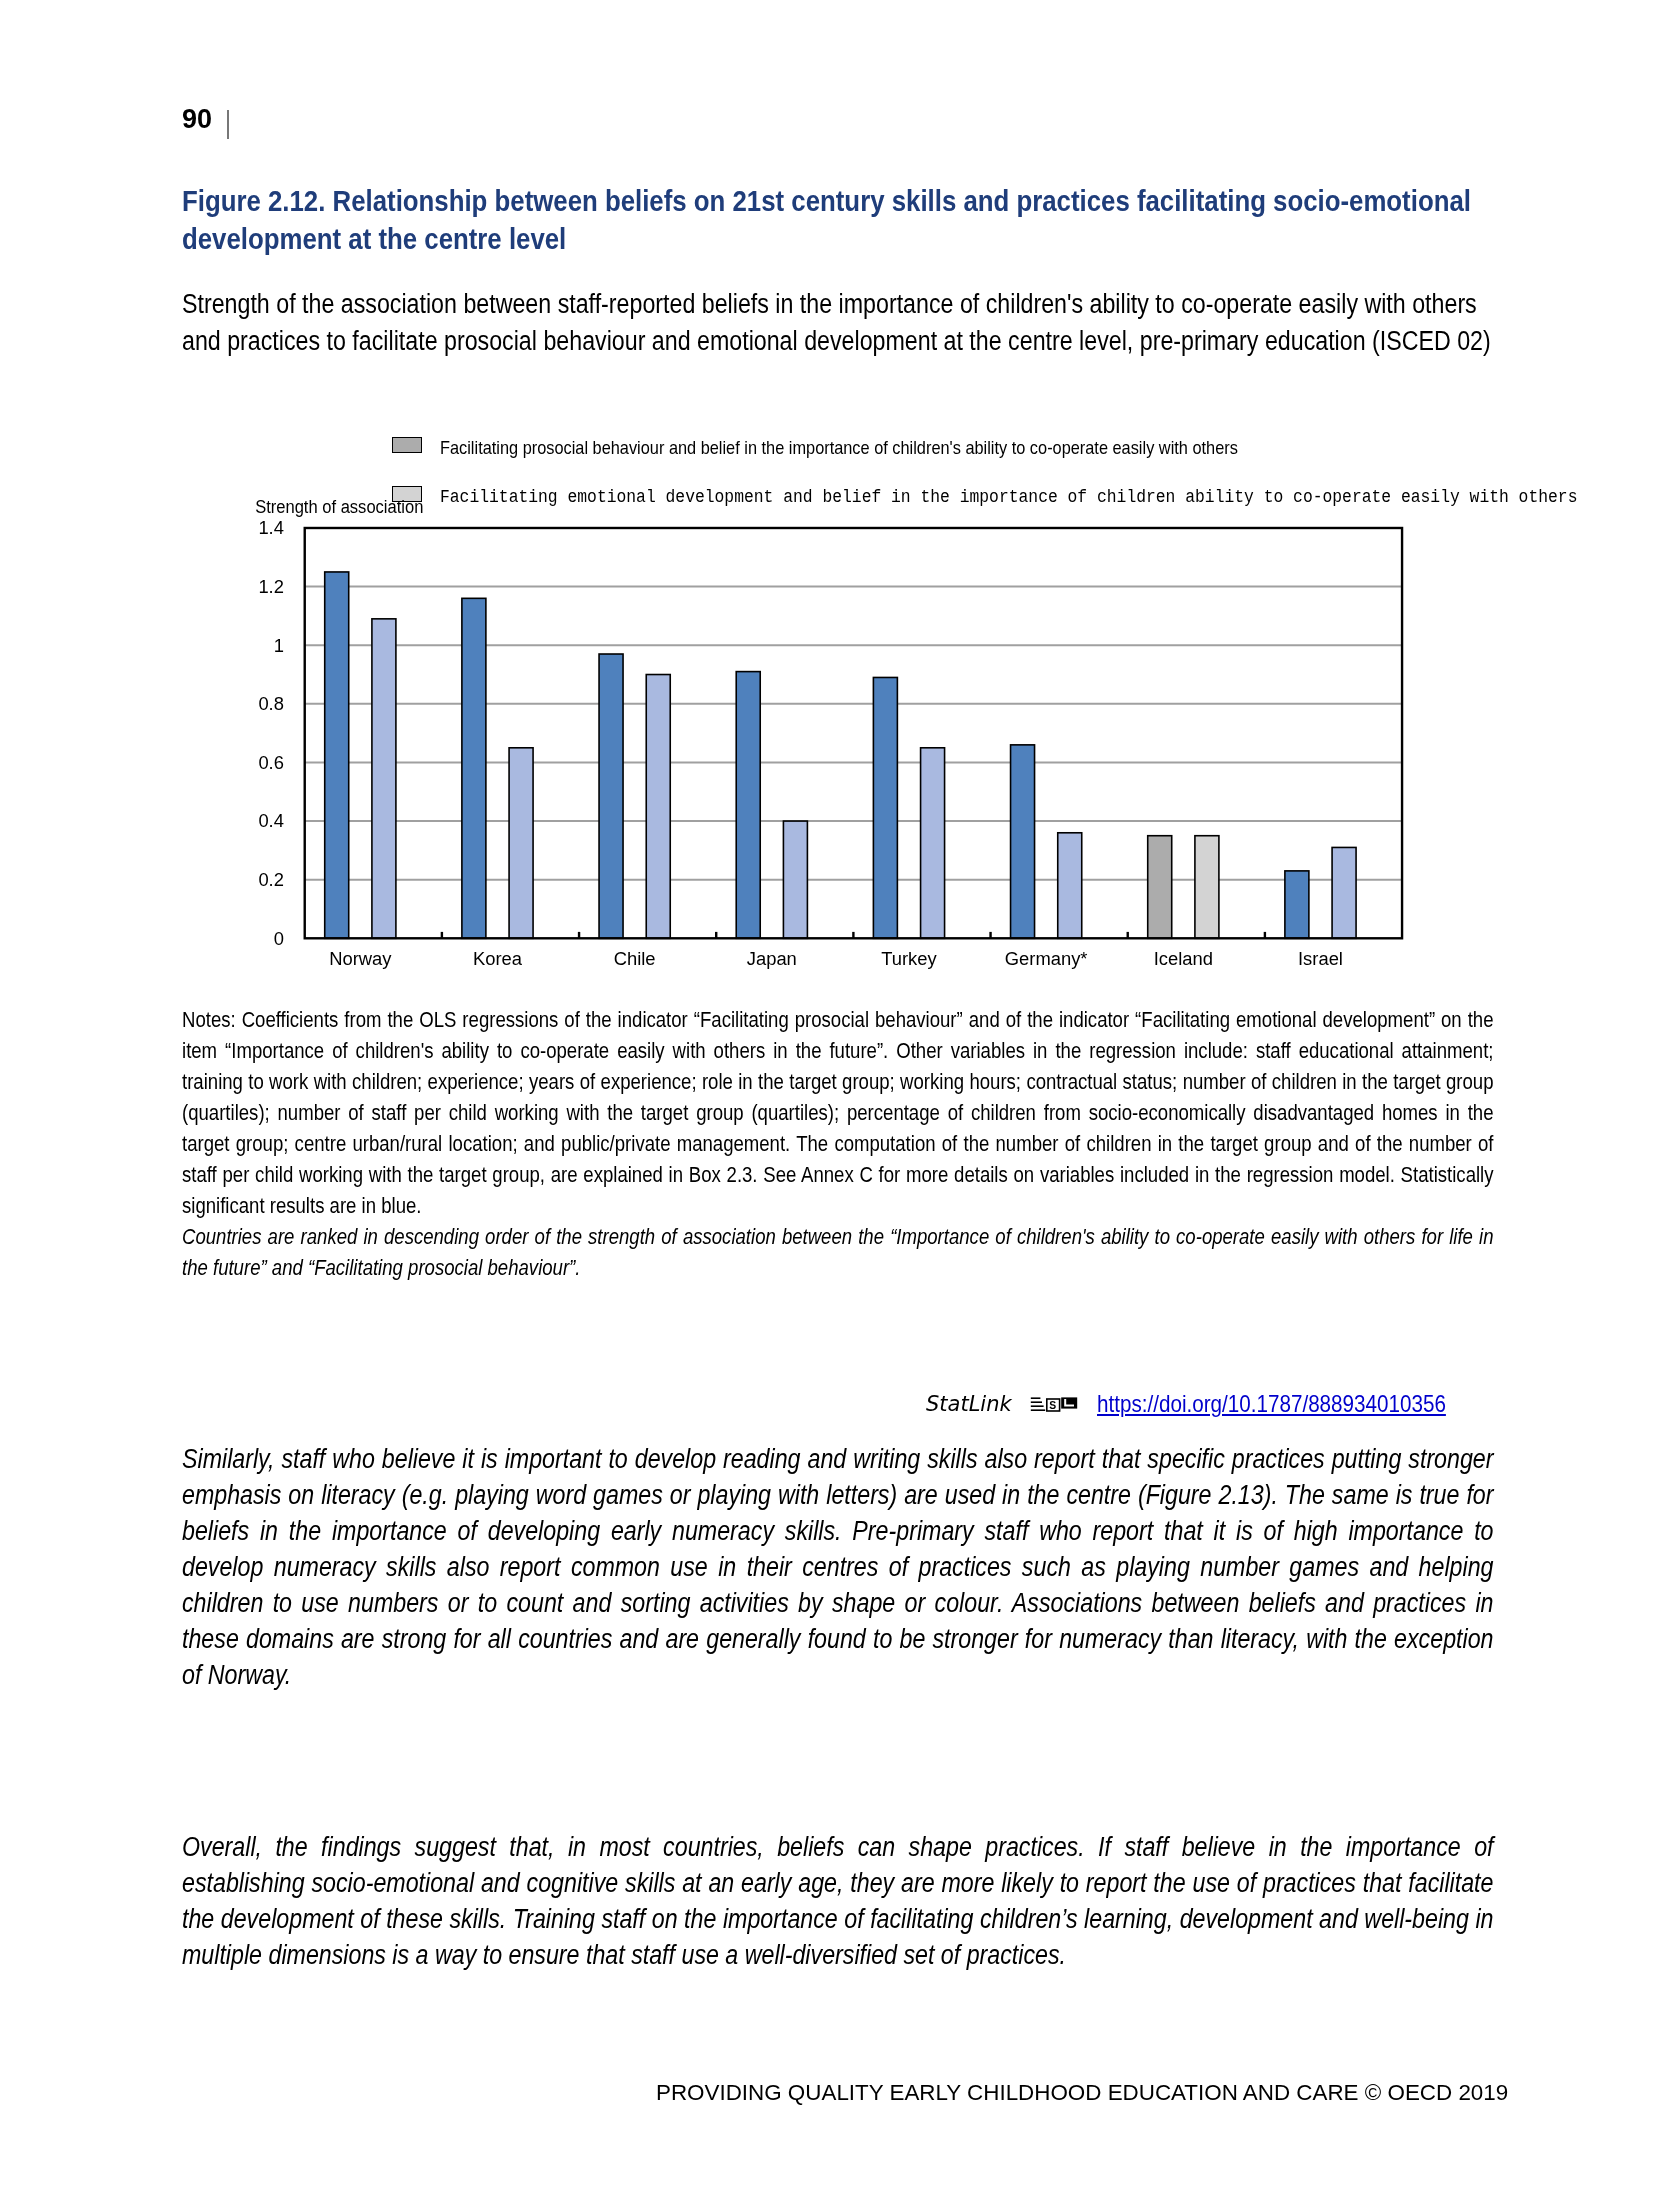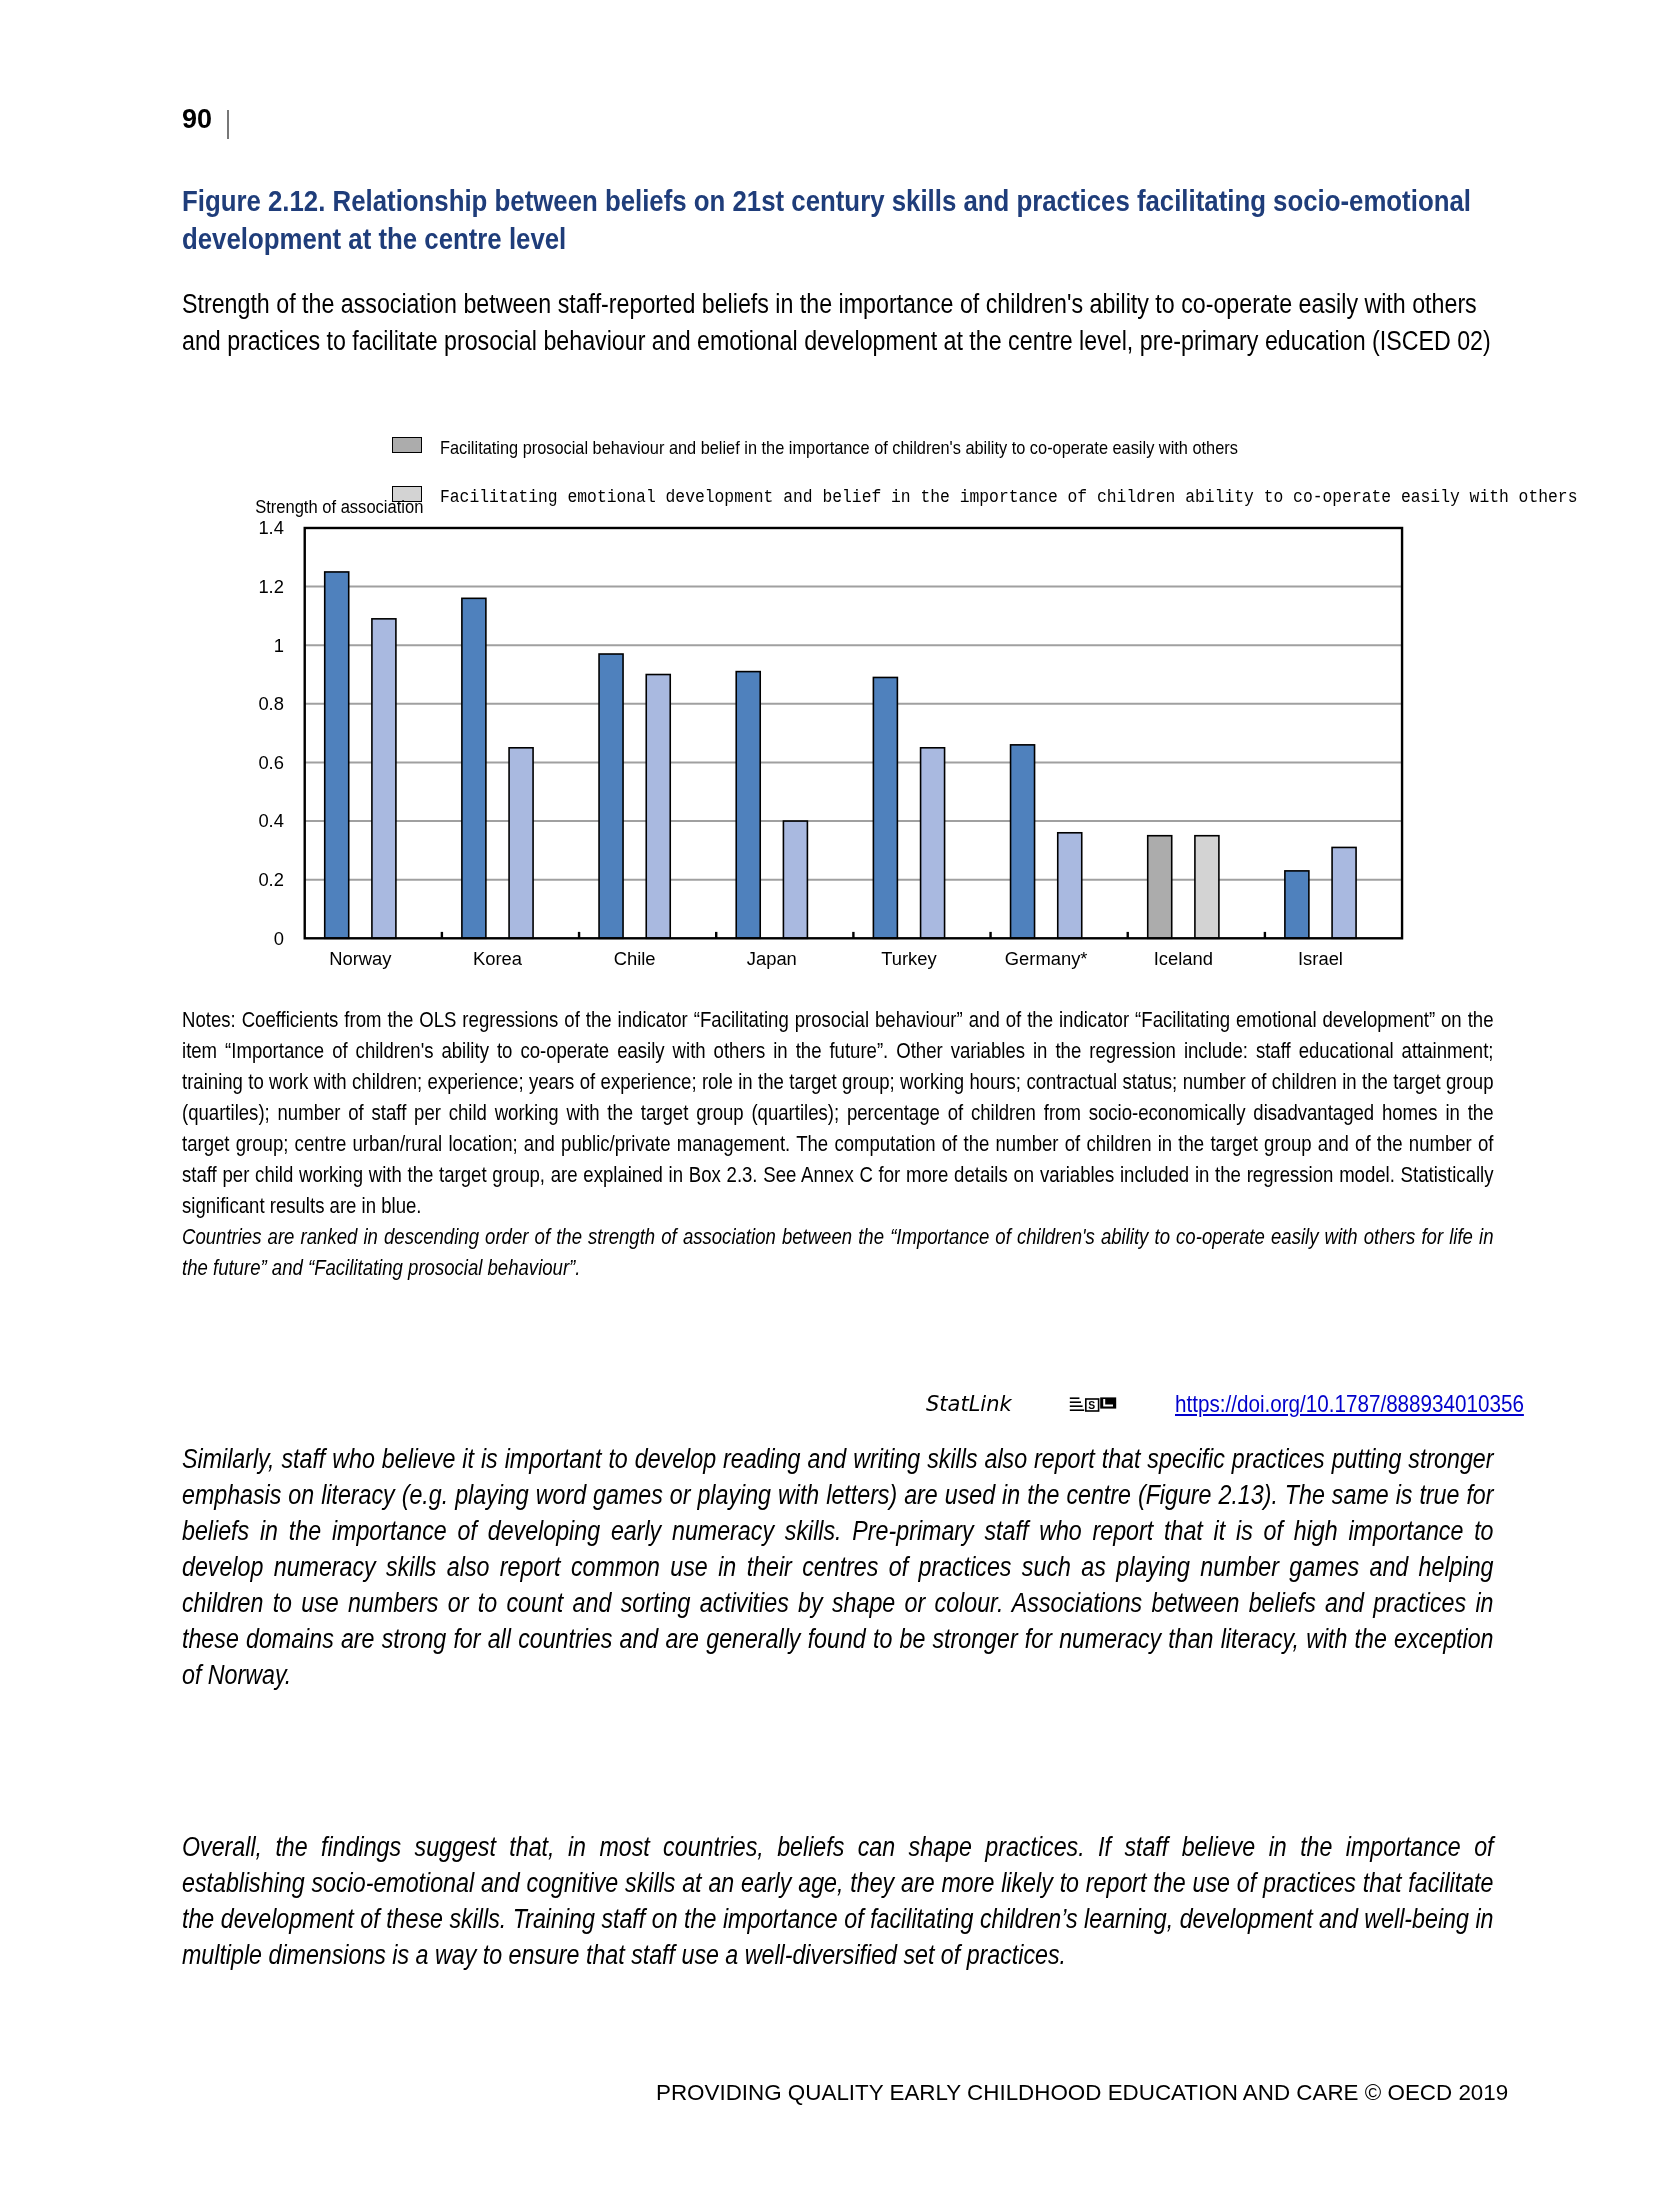--- a/index.html
+++ b/index.html
@@ -13,21 +13,21 @@
     #figure-subtitle { left: 182px; top: 286px; font-size: 27px; line-height: 37px;
                        transform: scaleX(0.86); transform-origin: left top; width: 1536px; }
     .legend-row { position: absolute; left: 378px; height: 19px; display: flex; align-items: flex-start; padding-left: 14px; }
     .legend-swatch { width: 30px; height: 16px; border: 1.6px solid #000; box-sizing: border-box; margin-right: 17.6px; }
     .legend-label { font-size: 19px; transform: scaleX(0.86); transform-origin: left center; white-space: nowrap; }
     #chart-svg { position: absolute; left: 0; top: 0; }
     .notes { position: absolute; left: 182px; width: 1312px; font-size: 21.6px; line-height: 31px;
              text-align: justify; }
     .notes p { margin: 0; }
     .notes .cond { display: inline-block; transform: scaleX(0.86); transform-origin: left top; width: 1525px; text-align: justify; }
-    #statlink { left: 926px; top: 1390px; display: flex; align-items: center; gap: 39px; }
+    #statlink { left: 926px; top: 1390px; display: flex; align-items: center; }
     #statlink-text { font-family: "DejaVu Sans", sans-serif; font-style: italic; font-size: 21px; margin-right: 17.6px; }
     #statlink-logo { width: 50px; height: 17.6px; margin-right: 17.6px; }
     #statlink-url { color: #0000cc; text-decoration: underline; font-size: 24px;
                     transform: scaleX(0.86); transform-origin: left center; display: inline-block; }
     .body-text { position: absolute; left: 182px; width: 1312px; font-size: 27px; line-height: 36px;
                  text-align: justify; font-style: italic; }
     .body-text .cond { display: inline-block; transform: scaleX(0.86); transform-origin: left top; width: 1525px; text-align: justify; }
     #footer { left: 624px; top: 2080px; font-size: 22.4px; white-space: nowrap; margin-left: 32px; }
   </style>
 </head>

